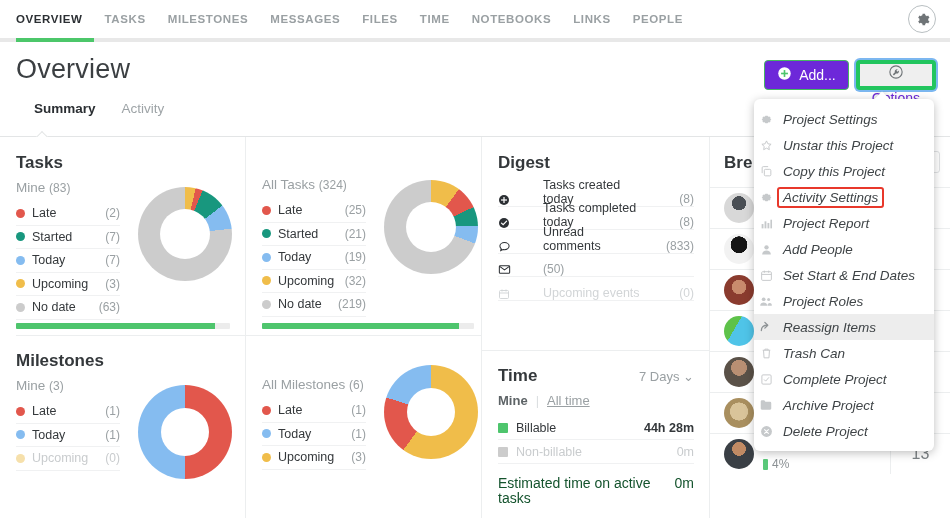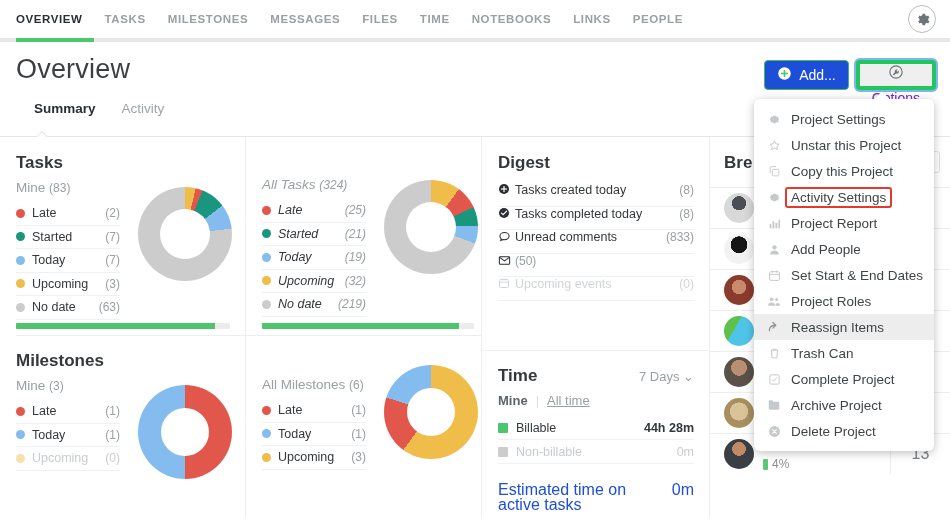--- a/index.html
+++ b/index.html
@@ -56,21 +56,21 @@
     transform: rotate(45deg);
   }
 
   
   .actions { position: absolute; right: 14px; top: 18px; display: flex; gap: 7px; align-items: flex-start; }
   .btn {
     display: flex; align-items: center; gap: 7px;
     height: 30px; padding: 0 12px; border-radius: 4px;
     font-size: 14px; cursor: pointer; white-space: nowrap;
   }
-  .btn-add { background: #1d4ed8; color: #fff; border: 1px solid #45b762; font-weight: normal; }
+  .btn-add { background: #6d28d9; color: #fff; border: 1px solid #45b762; font-weight: normal; }
   .btn-options {
     background: #efefef; color: #6d28d9;
     border: 4px solid #22c55e;
     box-shadow: 0 0 0 2px #7cb7f0;
     flex-direction: column;
   }
 
   
   .menu {
     position: absolute; right: 16px; top: 99px; width: 180px;
@@ -81,22 +81,22 @@
   .menu-arrow {
     position: absolute; top: -8px; right: 44px;
     width: 16px; height: 9px; overflow: hidden;
   }
   .menu-arrow:before{
     content:""; position:absolute; left:2px; top:3px; width:12px; height:12px;
     background:#fff; transform:rotate(45deg); box-shadow:0 0 6px rgba(0,0,0,.18);
   }
   .menu-item {
     display: flex; align-items: center; gap: 9px;
-    padding: 4px 10px 4px 12px; height: 26px;
-    font-size: 13.5px; color: #3f4447; cursor: pointer;
+    padding: 4px 10px 4px 4px; height: 26px;
+    font-size: 13.5px; color: #3f4447; cursor: pointer; font-style: italic;
   }
   .menu-item.hover { background: #ededed; align-items: center; }
   .menu-item .mi-ico { width: 16px; display:flex; align-items:center; justify-content:center; color:#c6c9cb; flex:0 0 16px; }
   .menu-item .mi-label { position: relative; }
   .menu-item.highlight .mi-label {
     outline: 2px solid #e8382b; padding: 1px 4px; margin: -1px -4px; border-radius: 1px;
   }
 
   
   .dash { position: relative; display: flex; height: 381px; }
@@ -121,22 +121,22 @@
 
   .donut { position: absolute; }
   .progress {
     position: absolute; left: 16px; height: 6px; border-radius: 1px;
     background: #ececec; overflow: hidden;
   }
   .progress > i { display:block; height: 100%; background: #4ec56d; }
 
   
   .digest-row {
-    display: flex; align-items: flex-start; height: 23.5px;
-    border-bottom: 1px solid #f0f1f2; font-size: 12.5px; color: #34383b;
+    display: flex; align-items: flex-end; height: 23.5px;
+    border-bottom: 1px solid #f0f1f2; font-size: 12.5px; color: #34383b; gap: 28px;
   }
   .digest-row .d-ico { width: 17px; flex: 0 0 17px; color: #2b2f33; font-size: 12px; display:flex; align-items:center;}
   .digest-row .d-label { flex: 1; }
   .digest-row .d-count { color: #9aa0a3; font-size: 12px; }
   .digest-row.muted .d-label, .digest-row.muted .d-count, .digest-row.muted .d-ico { color: #d2d5d7; }
 
   
   .time-head { display:flex; align-items: baseline; }
   .time-head .card-title { flex: 1; }
   .time-range { font-size: 13px; color: #9aa0a3; cursor: pointer; }
@@ -145,21 +145,21 @@
   .time-tabs .t-div { color:#dcdfe1; }
   .time-tabs .t-all { text-decoration: underline; cursor:pointer; }
   .time-row {
     display:flex; align-items:center; height: 24px; font-size: 12.5px;
     border-bottom: 1px solid #f0f1f2; color:#34383b;
   }
   .sq { width: 10px; height: 10px; margin-right: 8px; flex:0 0 10px; border-radius:1px; }
   .time-row .tr-label { flex: 1; font-weight: normal; }
   .time-row.muted .tr-label, .time-row.muted .tr-val { color:#c9ccce; font-weight: normal;}
   .time-row .tr-val { font-weight: bold; }
-  .est-row { display:flex; margin-top:18px; font-size:16px; color:#1d4ed8; line-height:15px; }
+  .est-row { display:flex; margin-top:12px; font-size:14px; color:#14532d; line-height:15px; }
   .est-row .e-label { flex:1; }
 
   
   .bd { position: relative; padding: 16px 0 0 0; }
   .bd-title { font-size: 17px; font-weight: bold; color:#34383b; padding-left: 14px; }
   .bd-expand {
     position: absolute; right: 10px; top: 14px; width: 24px; height: 22px;
     border: 1px solid #e0e2e4; border-radius: 3px; background:#fff;
     display:flex; align-items:center; justify-content:center; color:#9aa0a3; cursor:pointer;
   }
@@ -311,21 +311,21 @@
             </div>
           </div>
         <div class="donut" id="donut-2" style="left: 138px; top: 50px; width: 94px; height: 94px; border-radius: 50%; background: conic-gradient(rgb(226, 87, 76) 0deg, rgb(226, 87, 76) 180deg, rgb(133, 188, 240) 180deg, rgb(133, 188, 240) 360deg);">
             <div style="position: absolute; left: 23px; top: 23px; width: 48px; height: 48px; border-radius: 50%; background: rgb(255, 255, 255);"></div>
           </div>
       </div>
       <div class="col-sep" style="right:0;"></div>
     </div>
 
     <div class="col" style="width:236px;">
-      <div class="cell" style="height:198px; padding-top:40px;font-style:italic;">
+      <div class="cell" style="height:198px; padding-top:40px;">
         <div class="sub-head" style="margin-top:0;">
           <span>All Tasks</span>
           <span class="cnt">(324)</span>
         </div>
         <div class="legend" id="lg-tasks-all">
             <div class="legend-row">
               <span class="dot" style="background:#e2574c"></span>
               <span class="lg-label">Late</span>
               <span class="lg-count">(25)</span>
             </div>

